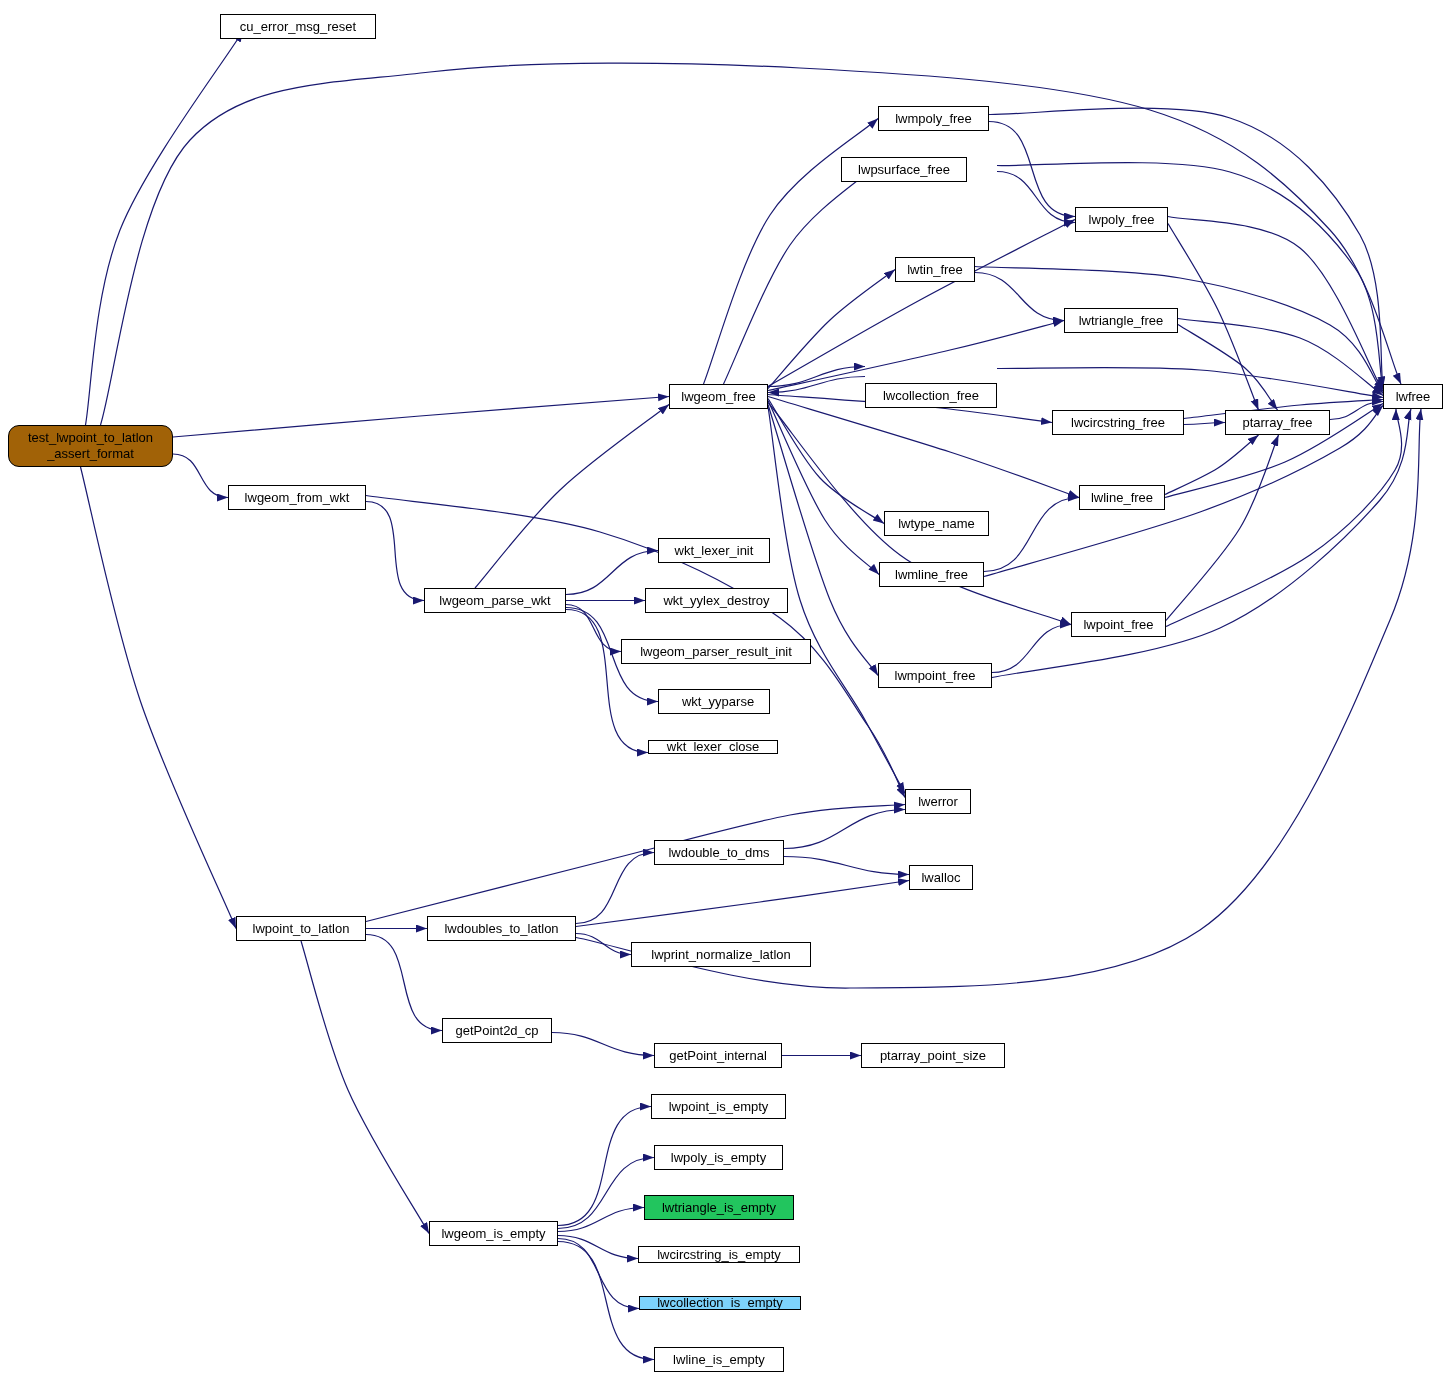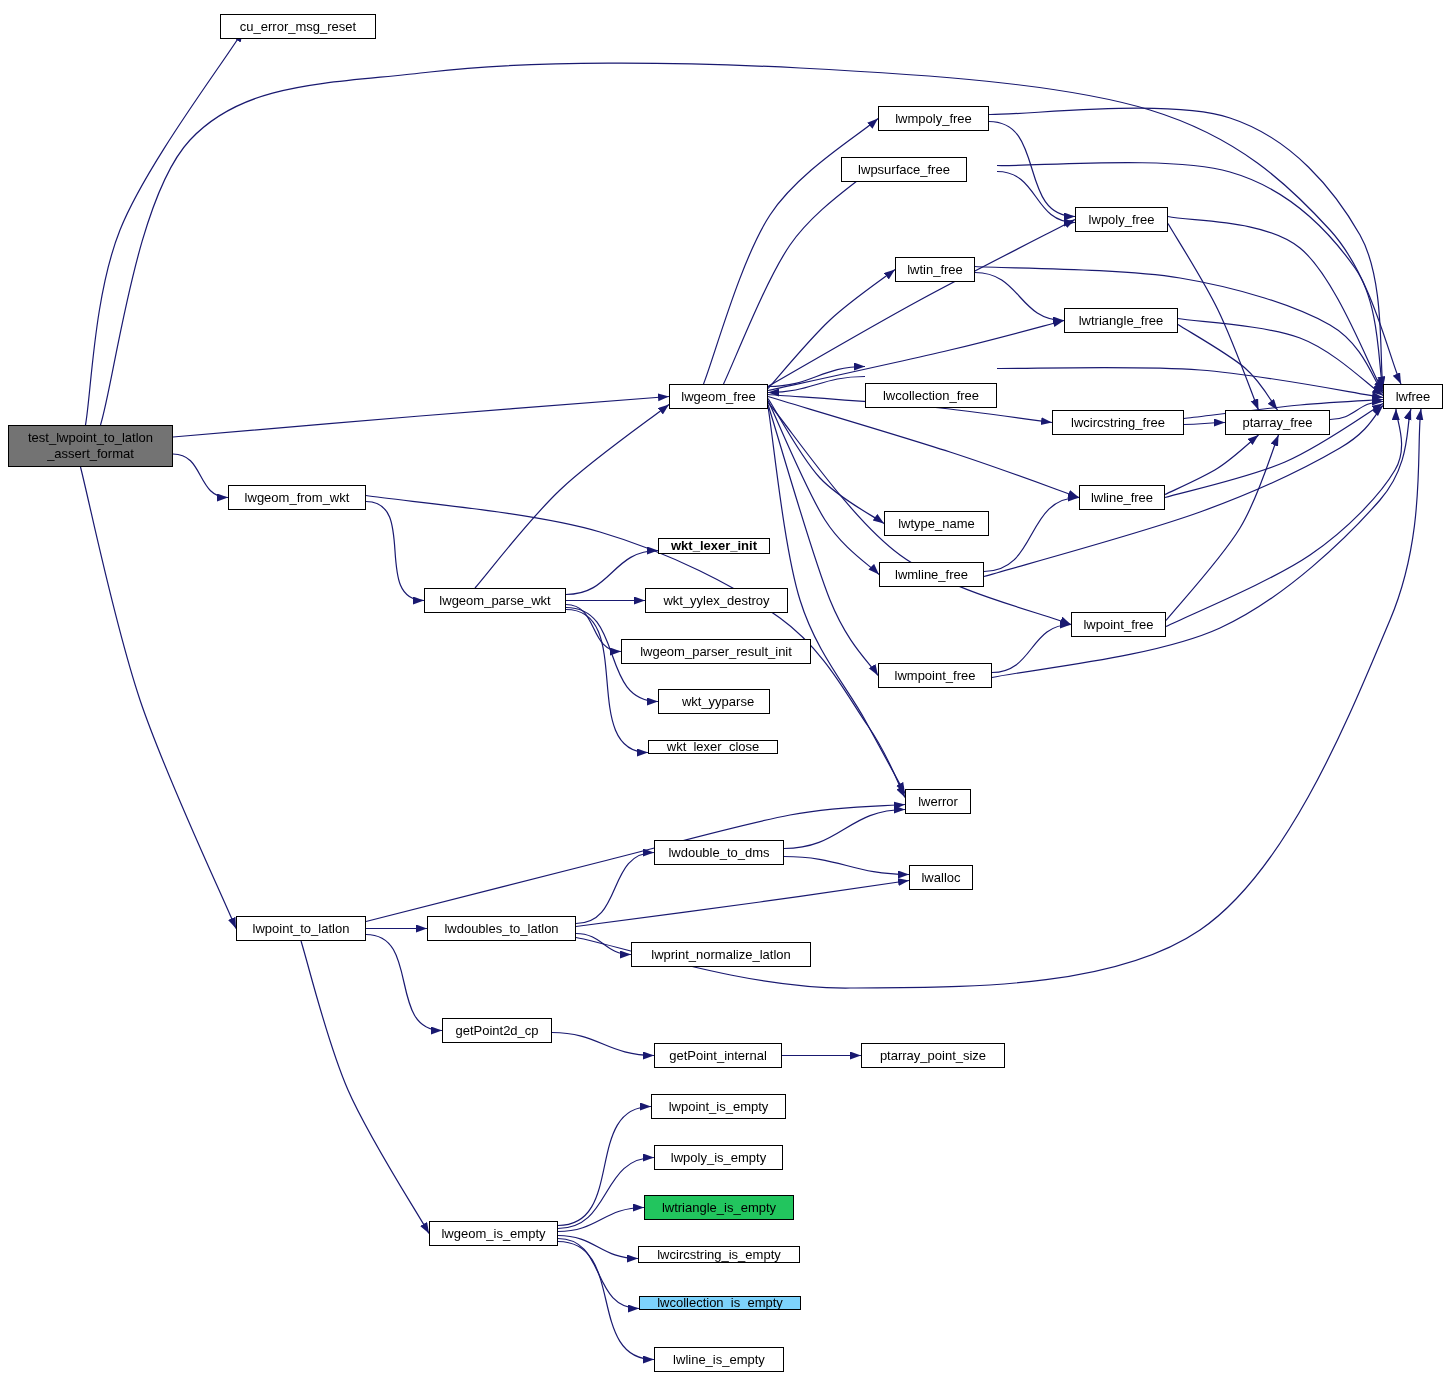--- a/index.html
+++ b/index.html
@@ -117,25 +117,25 @@
       <path d="M782 1055.5 C817.55 1055.5,825.45 1055.5,861 1055.5" class="edge" stroke="#191970" marker-end="url(#arrowhead)"></path>
       <path d="M558 1225.5 C625.9634092729316 1225.5,583.0365907270684 1106.5,651 1106.5" class="edge" stroke="#191970" marker-end="url(#arrowhead)"></path>
       <path d="M558 1228.5 C611.7312060166157 1228.5,600.2687939833843 1157.5,654 1157.5" class="edge" stroke="#191970" marker-end="url(#arrowhead)"></path>
       <path d="M558 1231.5 C598.1787257139895 1231.5,603.8212742860105 1207.5,644 1207.5" class="edge" stroke="#191970" marker-end="url(#arrowhead)"></path>
       <path d="M558 1235.5 C595.4582767889822 1235.5,600.5417232110178 1258.5,638 1258.5" class="edge" stroke="#191970" marker-end="url(#arrowhead)"></path>
       <path d="M558 1238.5 C606.1752270363098 1238.5,590.8247729636902 1308.5,639 1308.5" class="edge" stroke="#191970" marker-end="url(#arrowhead)"></path>
       <path d="M558 1241.5 C626.4532687313031 1241.5,585.5467312686969 1359.5,654 1359.5" class="edge" stroke="#191970" marker-end="url(#arrowhead)"></path>
     </svg>
   <div id="nodes">
       <div class="node" style="left: 220px; top: 14px; width: 156px; height: 25px; background: rgb(255, 255, 255); border-color: rgb(0, 0, 0);">cu_error_msg_reset</div>
-      <div class="node highlight" style="left: 8px; top: 425px; width: 165px; height: 42px; background: #737373; border-color: rgb(0, 0, 0);">test_lwpoint_to_latlon
+      <div class="node highlight" style="left: 8px; top: 425px; width: 165px; height: 42px; background: #a16207; border-color: rgb(0, 0, 0); border-radius: 11px;">test_lwpoint_to_latlon
 _assert_format</div>
       <div class="node" style="left: 228px; top: 485px; width: 138px; height: 25px; background: rgb(255, 255, 255); border-color: rgb(0, 0, 0);">lwgeom_from_wkt</div>
       <div class="node" style="left: 424px; top: 588px; width: 142px; height: 25px; background: rgb(255, 255, 255); border-color: rgb(0, 0, 0);">lwgeom_parse_wkt</div>
-      <div class="node" style="left: 658px; top: 538px; width: 112px; height: 16px; background: rgb(255, 255, 255); border-color: rgb(0, 0, 0); font-weight: bold;">wkt_lexer_init</div>
+      <div class="node" style="left: 658px; top: 538px; width: 112px; height: 25px; background: rgb(255, 255, 255); border-color: rgb(0, 0, 0);">wkt_lexer_init</div>
       <div class="node" style="left: 645px; top: 588px; width: 143px; height: 25px; background: rgb(255, 255, 255); border-color: rgb(0, 0, 0);">wkt_yylex_destroy</div>
       <div class="node" style="left: 621px; top: 639px; width: 190px; height: 25px; background: rgb(255, 255, 255); border-color: rgb(0, 0, 0);">lwgeom_parser_result_init</div>
       <div class="node" style="left: 658px; top: 689px; width: 112px; height: 25px; background: rgb(255, 255, 255); border-color: rgb(0, 0, 0); padding-left: 8px;">wkt_yyparse</div>
       <div class="node" style="left: 648px; top: 740px; width: 130px; height: 14px; background: rgb(255, 255, 255); border-color: rgb(0, 0, 0);">wkt_lexer_close</div>
       <div class="node" style="left: 669px; top: 384px; width: 99px; height: 25px; background: rgb(255, 255, 255); border-color: rgb(0, 0, 0);">lwgeom_free</div>
       <div class="node" style="left: 878px; top: 106px; width: 111px; height: 25px; background: rgb(255, 255, 255); border-color: rgb(0, 0, 0);">lwmpoly_free</div>
       <div class="node" style="left: 841px; top: 157px; width: 126px; height: 25px; background: rgb(255, 255, 255); border-color: rgb(0, 0, 0);">lwpsurface_free</div>
       <div class="node" style="left: 1075px; top: 207px; width: 93px; height: 25px; background: rgb(255, 255, 255); border-color: rgb(0, 0, 0);">lwpoly_free</div>
       <div class="node" style="left: 895px; top: 257px; width: 80px; height: 25px; background: rgb(255, 255, 255); border-color: rgb(0, 0, 0);">lwtin_free</div>
       <div class="node" style="left: 1064px; top: 308px; width: 114px; height: 25px; background: rgb(255, 255, 255); border-color: rgb(0, 0, 0);">lwtriangle_free</div>

